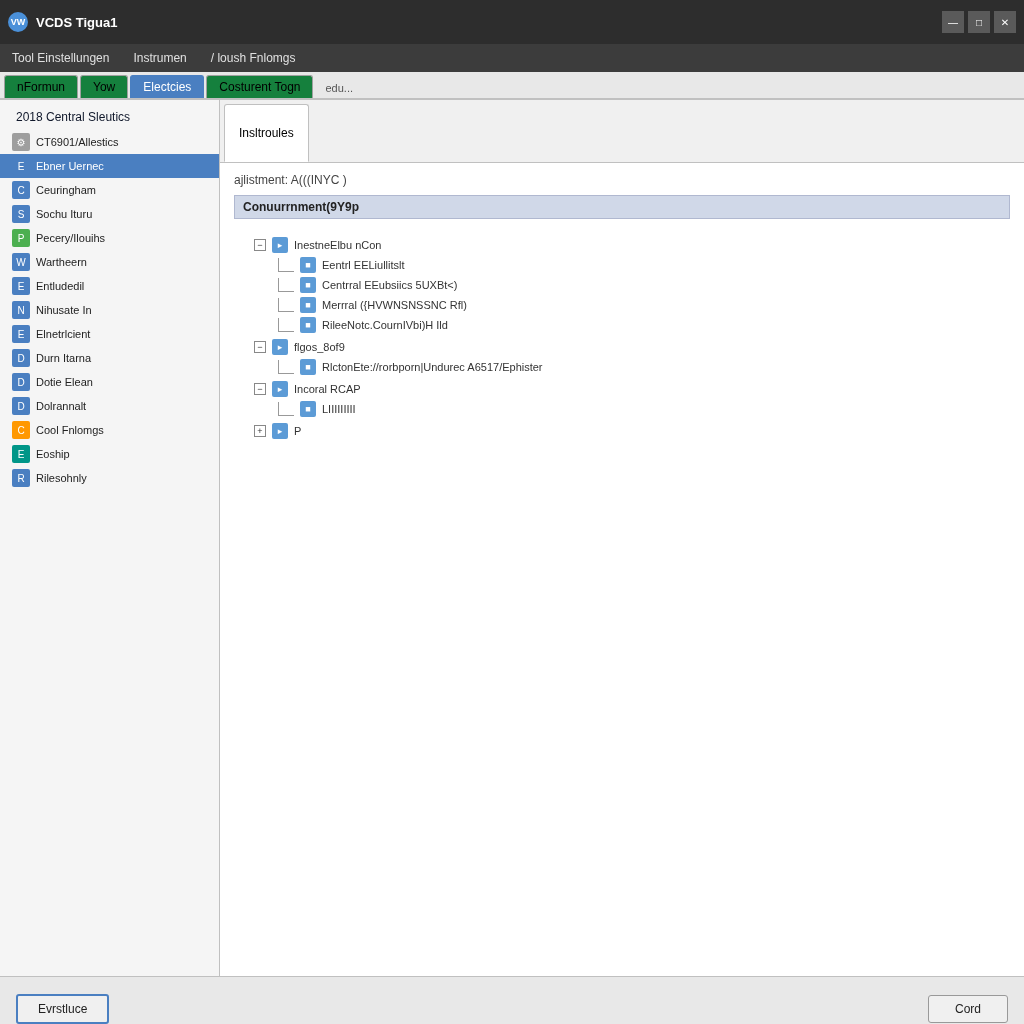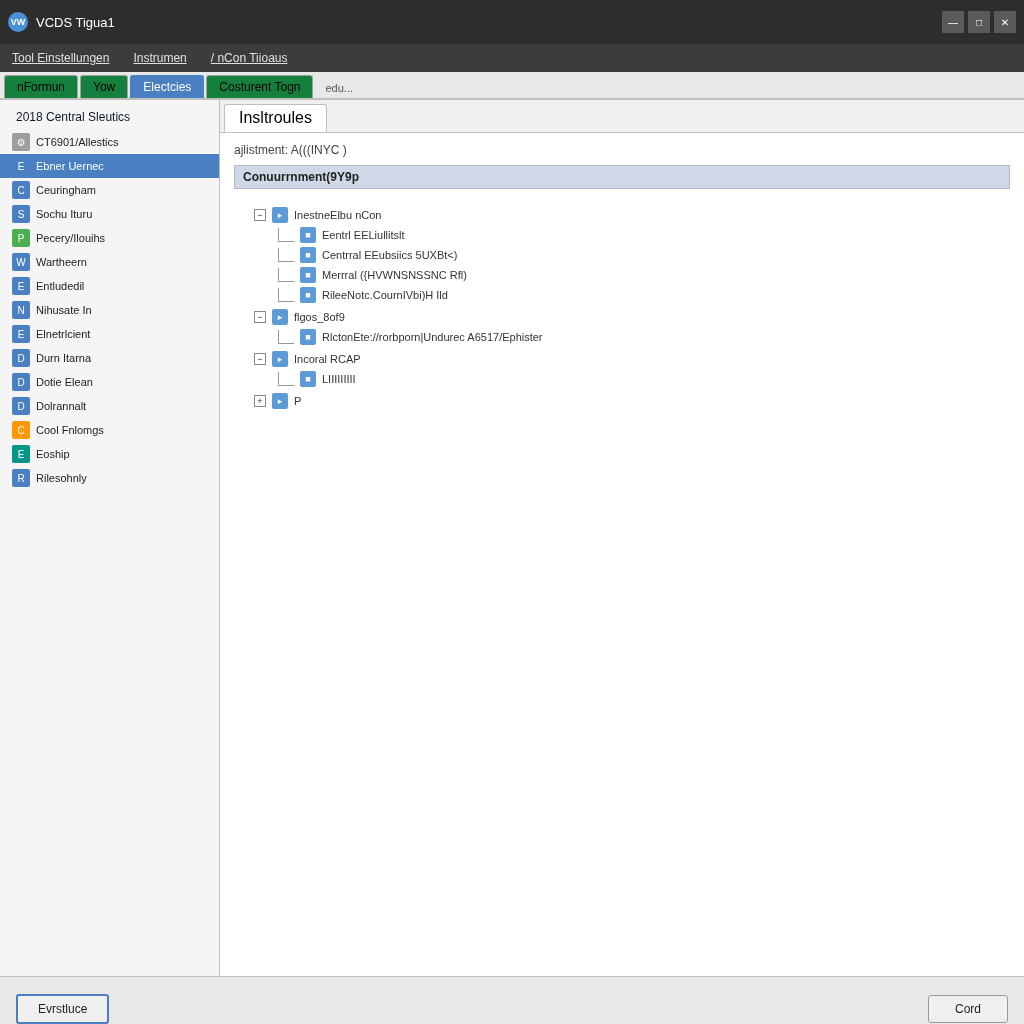--- a/index.html
+++ b/index.html
@@ -29,38 +29,37 @@
       border-radius: 50%;
       display: flex;
       align-items: center;
       justify-content: center;
       font-size: 9px;
       font-weight: bold;
       color: white;
     }
     .title-bar-text {
       font-size: 13px;
-      font-weight: 400;
+      font-weight: 700;
     }
 
     
     .menu-bar {
       background: #3c3c3c;
       height: 28px;
       display: flex;
       align-items: center;
       padding: 0 8px;
       gap: 16px;
       color: #e0e0e0;
       font-size: 12px;
     }
     .menu-item {
       cursor: pointer;
       padding: 2px 4px;
-      text-decoration: underline;
     }
 
     
     .tab-bar {
       background: #e8e8e8;
       height: 28px;
       display: flex;
       align-items: flex-end;
       padding: 0 4px;
       border-bottom: 2px solid #c0c0c0;
@@ -144,26 +143,26 @@
       flex-direction: column;
       overflow: hidden;
     }
     .panel-tab-bar {
       background: #f0f0f0;
       border-bottom: 1px solid #c0c0c0;
       padding: 4px 4px 0;
       display: flex;
     }
     .panel-tab {
-      padding: 4px 14px;
+      padding: 21px 14px;
       border: 1px solid #c0c0c0;
       border-bottom: none;
       background: #e0e0e0;
       cursor: pointer;
-      font-size: 16px;
+      font-size: 12px;
       border-radius: 3px 3px 0 0;
       margin-right: 2px;
     }
     .panel-tab.active {
       background: white;
       border-bottom: 1px solid white;
     }
     .panel-content {
       flex: 1;
       padding: 10px 14px;
@@ -297,21 +296,21 @@
   <div class="window-controls">
     <button class="wc-btn">—</button>
     <button class="wc-btn">□</button>
     <button class="wc-btn">✕</button>
   </div>
 </div>
 
 <div class="menu-bar">
   <span class="menu-item">Tool Einstellungen</span>
   <span class="menu-item">Instrumen</span>
-  <span class="menu-item">/ nCon Tiioaus</span>
+  <span class="menu-item">/ loush Fnlomgs</span>
 </div>
 
 <div class="tab-bar">
   <div class="tab">nFormun</div>
   <div class="tab">Yow</div>
   <div class="tab active">Electcies</div>
   <div class="tab">Costurent Togn</div>
   <div class="tab-extra">edu...</div>
 </div>
 

